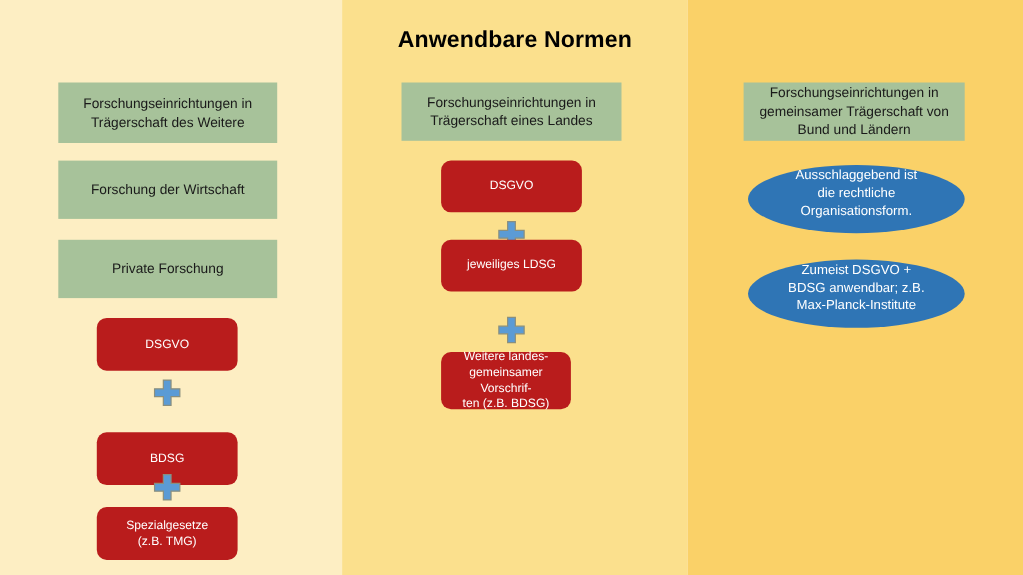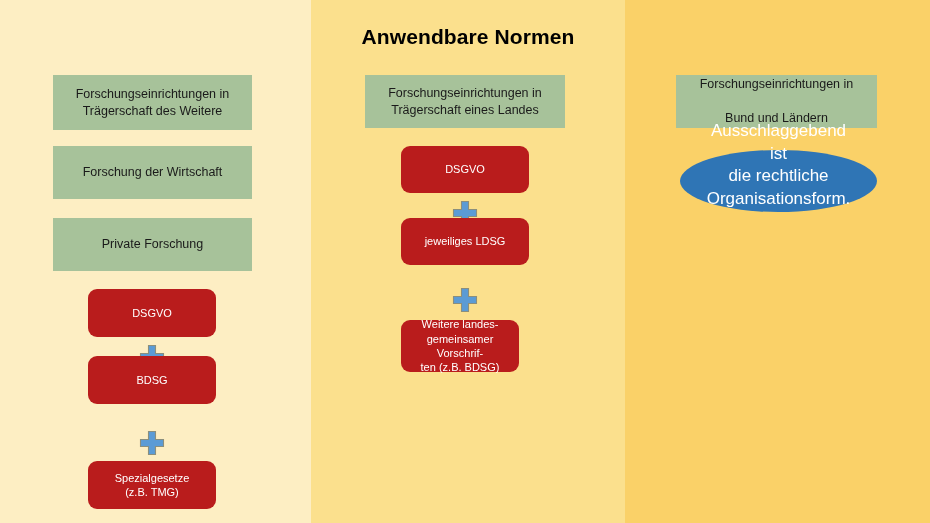--- a/index.html
+++ b/index.html
@@ -63,24 +63,24 @@
     padding: 2px 6px;
     box-sizing: border-box;
   }
 
   .ellipse {
     position: absolute;
     background: #2f75b5;
     color: #ffffff;
     border-radius: 50%;
     display: flex;
-    align-items: flex-end;
+    align-items: flex-start;
     justify-content: center;
     text-align: center;
-    font-size: 17px;
+    font-size: 12px;
     line-height: 1.32;
     padding: 2px 24px;
     box-sizing: border-box;
   }
 
   .plus {
     position: absolute;
     width: 26px;
     height: 26px;
   }
@@ -115,21 +115,21 @@
   <div class="blue-box" style="left:88px; top:289px; width:128px; height:48px;">
     <span>DSGVO</span>
   </div>
 
   <div class="plus" style="left:139px; top:344px;">
     <svg width="26" height="26" viewBox="0 0 26 26">
       <path d="M9.5 1.5 H16.5 V9.5 H24.5 V16.5 H16.5 V24.5 H9.5 V16.5 H1.5 V9.5 H9.5 Z" fill="#5b9bd5" stroke="#8a8f7e" stroke-width="1.1"></path>
     </svg>
   </div>
 
-  <div class="blue-box" style="left:88px; top:356px; width:128px; height:48px;">
+  <div class="blue-box" style="left:88px; top:393px; width:128px; height:48px;">
     <span>BDSG</span>
   </div>
 
   <div class="plus" style="left:139px; top:430px;">
     <svg width="26" height="26" viewBox="0 0 26 26">
       <path d="M9.5 1.5 H16.5 V9.5 H24.5 V16.5 H16.5 V24.5 H9.5 V16.5 H1.5 V9.5 H9.5 Z" fill="#5b9bd5" stroke="#8a8f7e" stroke-width="1.1"></path>
     </svg>
   </div>
 
   <div class="blue-box" style="left:88px; top:461px; width:128px; height:48px;">
@@ -170,27 +170,34 @@
     <span>
       <span>Weitere landes-</span><br>
       <span>gemeinsamer Vorschrif-</span><br>
       <span>ten (z.B. BDSG)</span>
     </span>
   </div>
 
   <div class="green-box" style="left:676px; top:75px; width:201px; height:53px;">
     <span>
       <span>Forschungseinrichtungen in</span><br>
-      <br>
+      <span>gemeinsamer Trägerschaft von</span><br>
       <span>Bund und Ländern</span>
     </span>
   </div>
 
   <div class="ellipse" style="left:680px; top:150px; width:197px; height:62px;">
     <span>
       <span>Ausschlaggebend ist</span><br>
       <span>die rechtliche</span><br>
       <span>Organisationsform.</span>
     </span>
   </div>
 
+  <div class="ellipse" style="left:680px; top:236px; width:197px; height:62px;">
+    <span>
+      <span>Zumeist DSGVO +</span><br>
+      <span>BDSG anwendbar; z.B.</span><br>
+      <span>Max-Planck-Institute</span>
+    </span>
+  </div>
 
 </div>
 
 </body></html>

